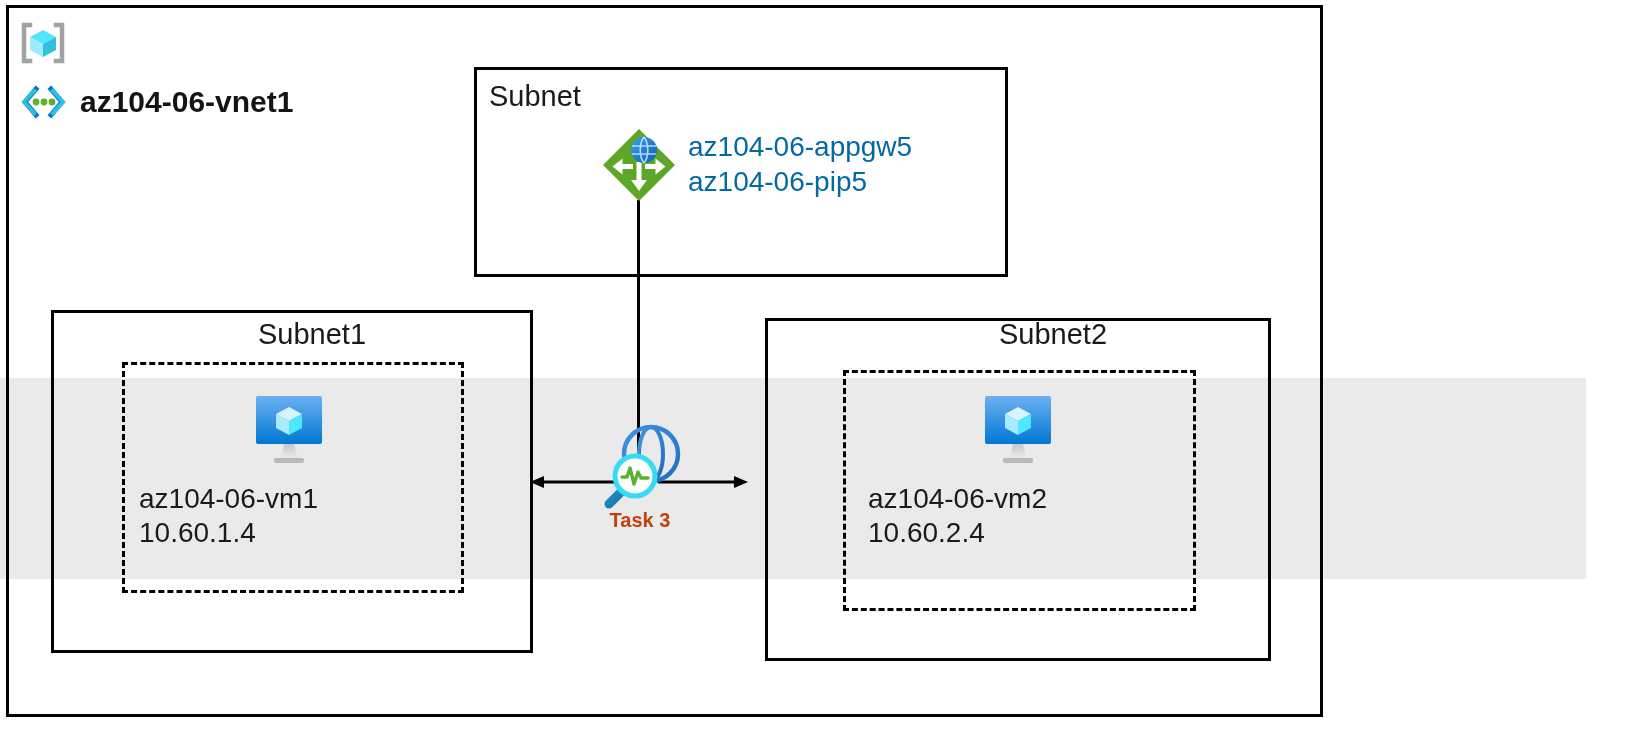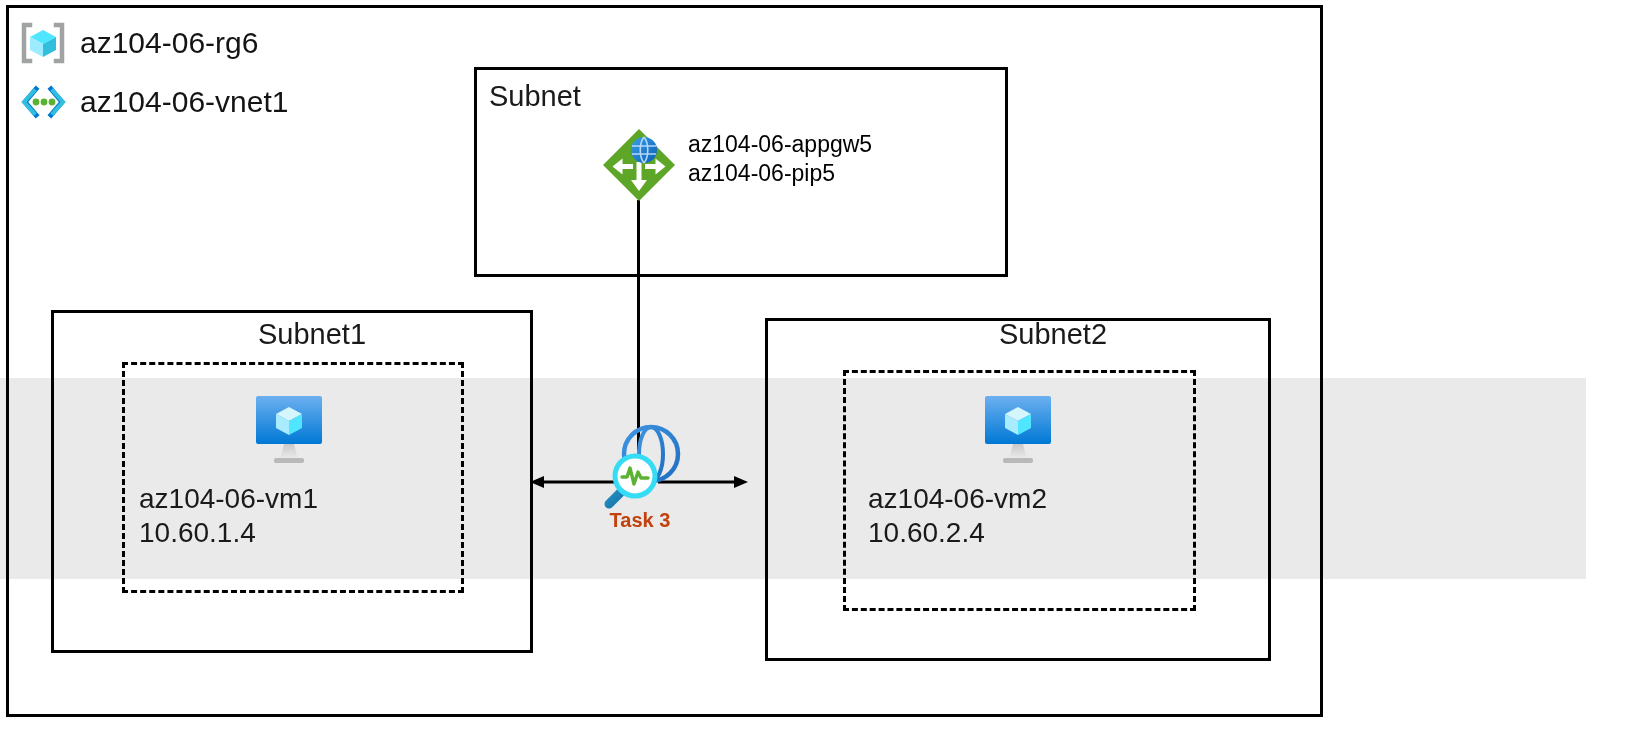--- a/index.html
+++ b/index.html
@@ -45,21 +45,21 @@
   }
 
   
   .legend-row {
     position: absolute;
     display: flex;
     align-items: center;
     z-index: 8;
   }
   .legend-rg  { left: 20px; top: 21px; }
-  .legend-vnet{ left: 20px; top: 80px; }
+  .legend-vnet{ left: 20px; top: 80px; font-weight: bold; }
   .legend-text {
     font-size: 30px;
     color: #141414;
     margin-left: 14px;
     white-space: nowrap;
     line-height: 1;
   }
   .legend-icon { width: 46px; height: 44px; display: block; }
 
   
@@ -118,22 +118,22 @@
   .agw-node {
     position: absolute;
     left: 600px; top: 126px;
     display: flex;
     align-items: flex-start;
     z-index: 7;
   }
   .agw-icon { width: 78px; height: 78px; display: block; flex: none; }
   .agw-labels { margin-left: 10px; margin-top: 4px; }
   .agw-label {
-    font-size: 23px;
-    color: #000000;
+    font-size: 28px;
+    color: #0369a1;
     line-height: 1.24;
     white-space: nowrap;
   }
 
   
   .conn { position: absolute; z-index: 3; }
   .conn-vertical {
     left: 637px; top: 200px;
     width: 3px; height: 250px;
     background: #000000;
@@ -173,21 +173,20 @@
   <div class="legend-row legend-rg">
     <span class="legend-icon">
       <svg viewBox="0 0 46 44" width="46" height="44" xmlns="http://www.w3.org/2000/svg">
         <path d="M10 4 L4 4 L4 40 L10 40" fill="none" stroke="#a0a2a4" stroke-width="4.5" stroke-linecap="square"></path>
         <path d="M36 4 L42 4 L42 40 L36 40" fill="none" stroke="#a0a2a4" stroke-width="4.5" stroke-linecap="square"></path>
         <polygon points="23,9 36,16 23,23 10,16" fill="#50e6ff"></polygon>
         <polygon points="10,16 23,23 23,36 10,29" fill="#9cebff"></polygon>
         <polygon points="36,16 36,29 23,36 23,23" fill="#32bedd"></polygon>
       </svg>
     </span>
-    <span class="legend-text">az104-06-rg6</span>
   </div>
 
   <div class="legend-row legend-vnet">
     <span class="legend-icon">
       <svg viewBox="0 0 46 44" width="46" height="44" xmlns="http://www.w3.org/2000/svg">
         <path d="M16 9 L5 22 L16 35" fill="none" stroke="#0078d4" stroke-width="5" stroke-linecap="square" stroke-linejoin="miter"></path>
         <path d="M14 11 L4 22 L14 33" fill="none" stroke="#32bedd" stroke-width="4" stroke-linecap="square" stroke-linejoin="miter"></path>
         <path d="M31 9 L42 22 L31 35" fill="none" stroke="#0078d4" stroke-width="5" stroke-linecap="square" stroke-linejoin="miter"></path>
         <path d="M33 11 L43 22 L33 33" fill="none" stroke="#32bedd" stroke-width="4" stroke-linecap="square" stroke-linejoin="miter"></path>
         <circle cx="16" cy="22" r="3.4" fill="#5bb231"></circle>

